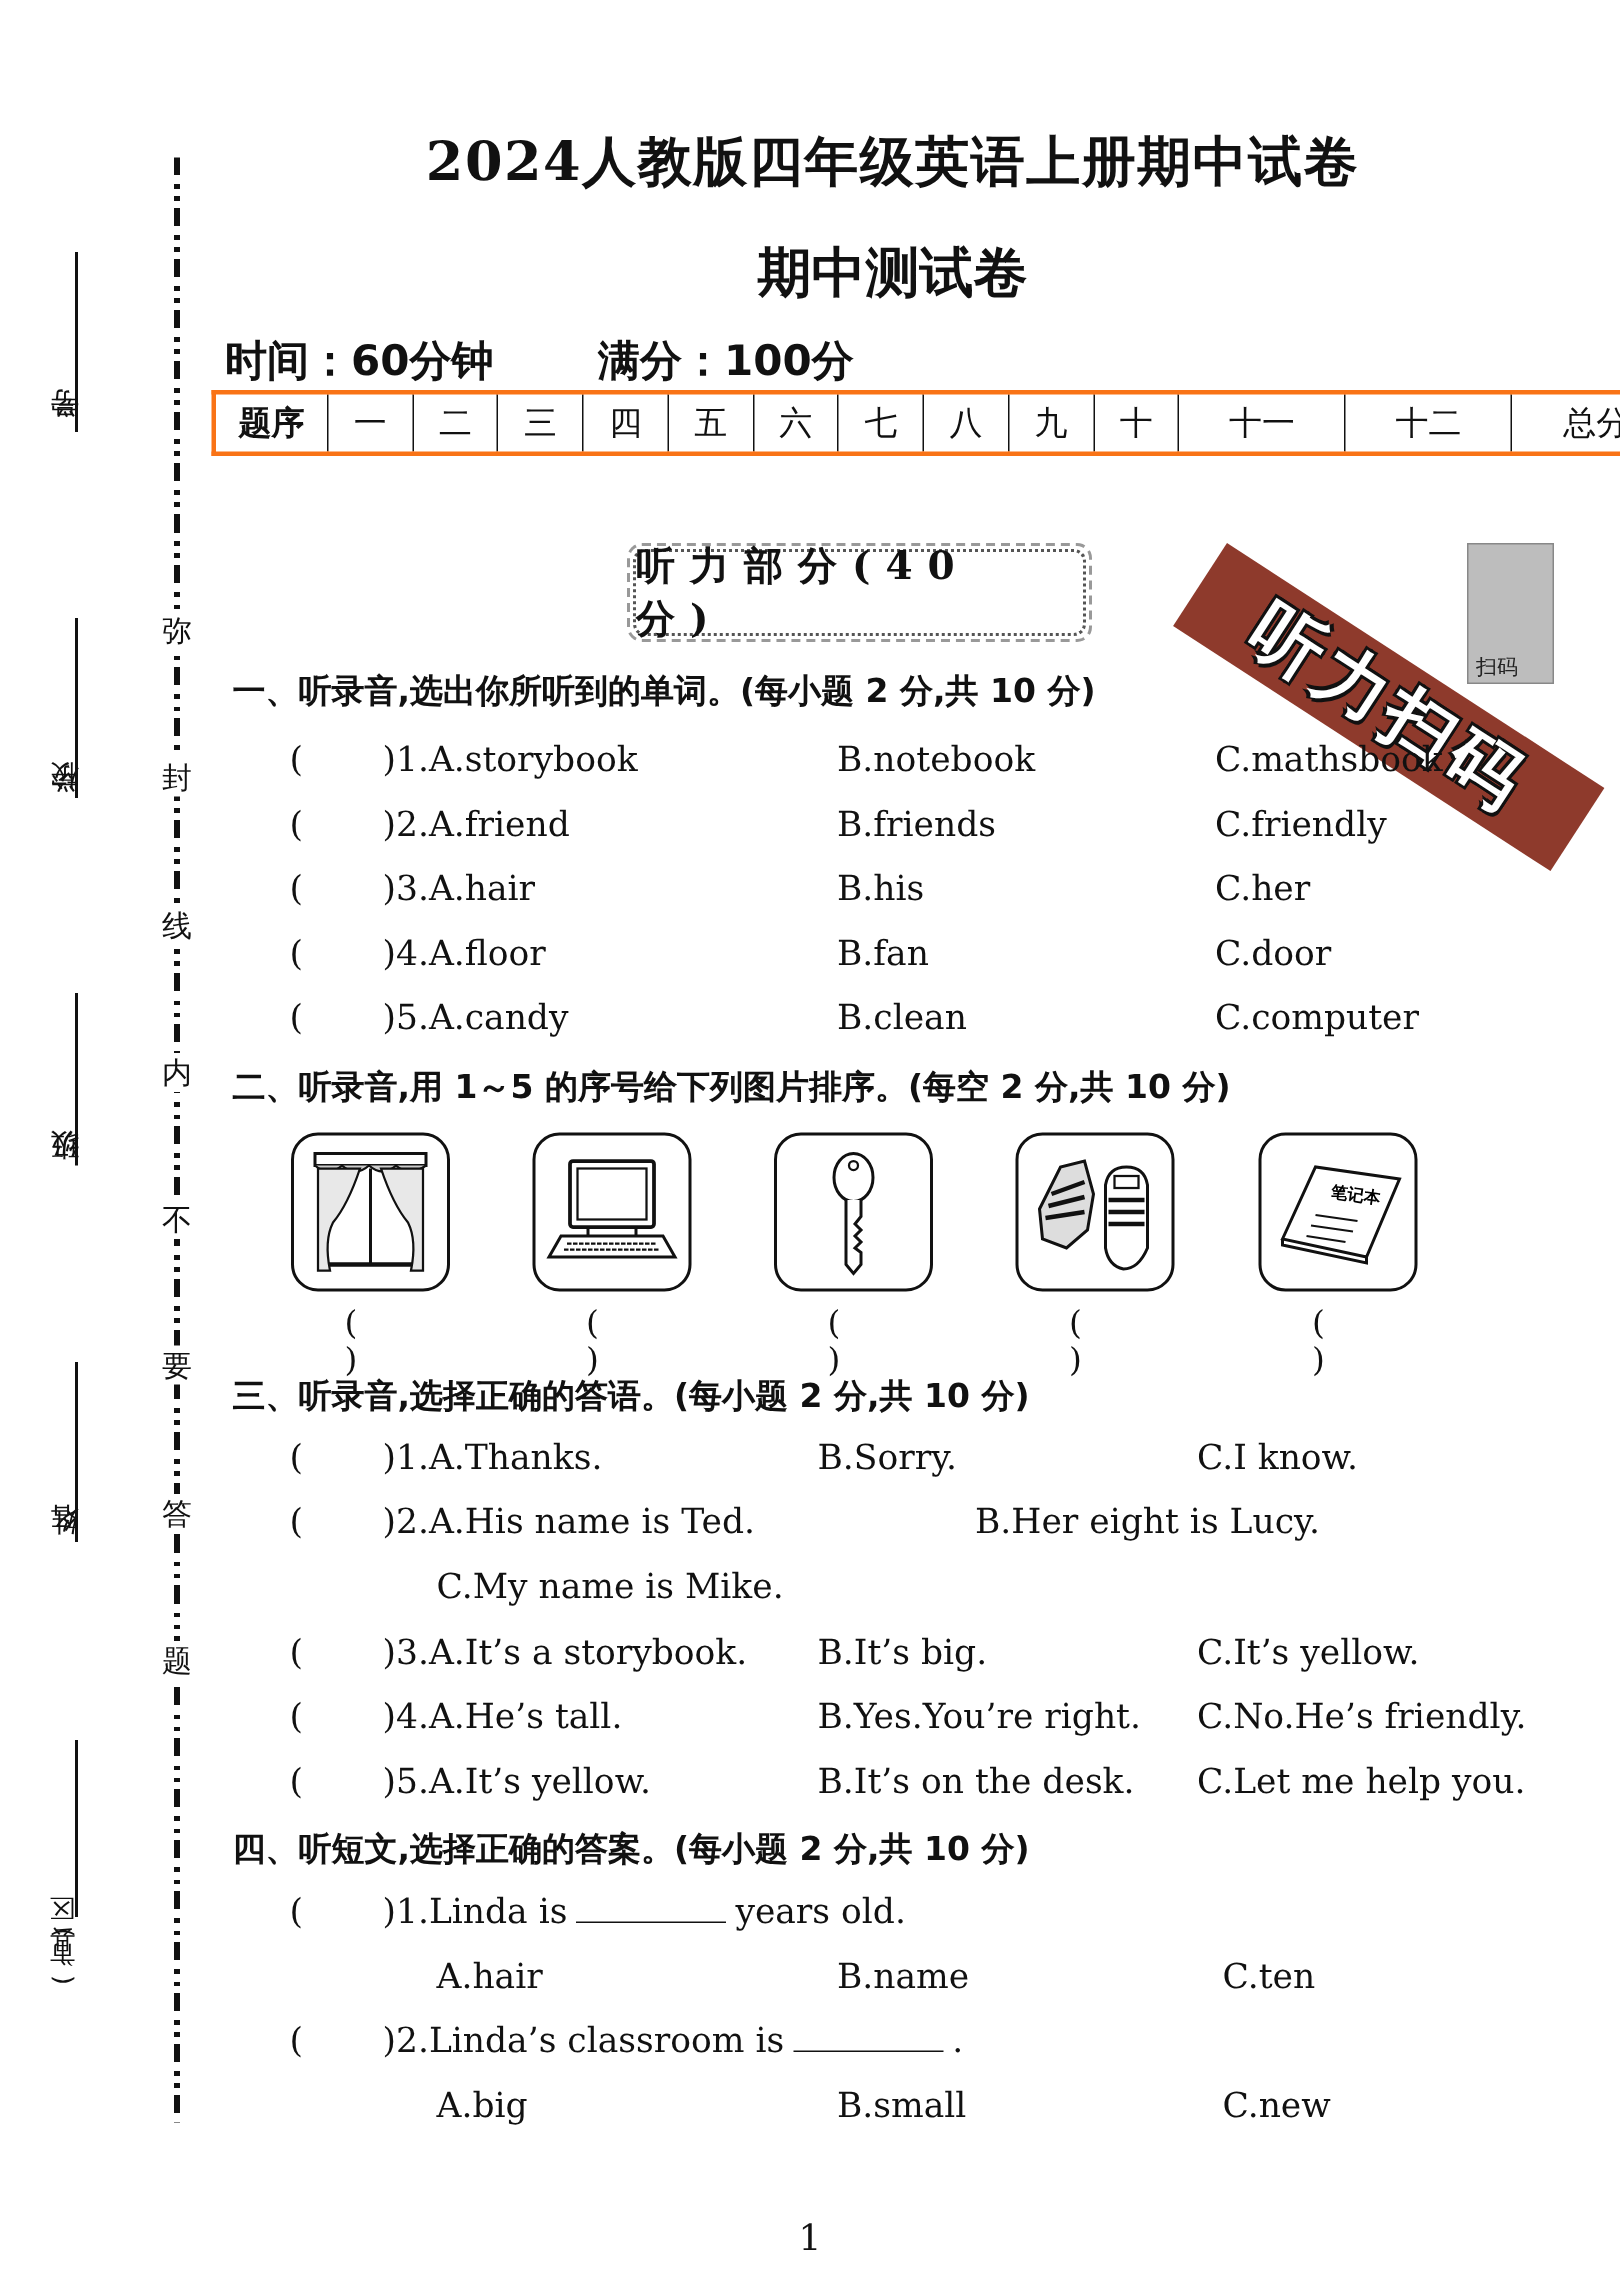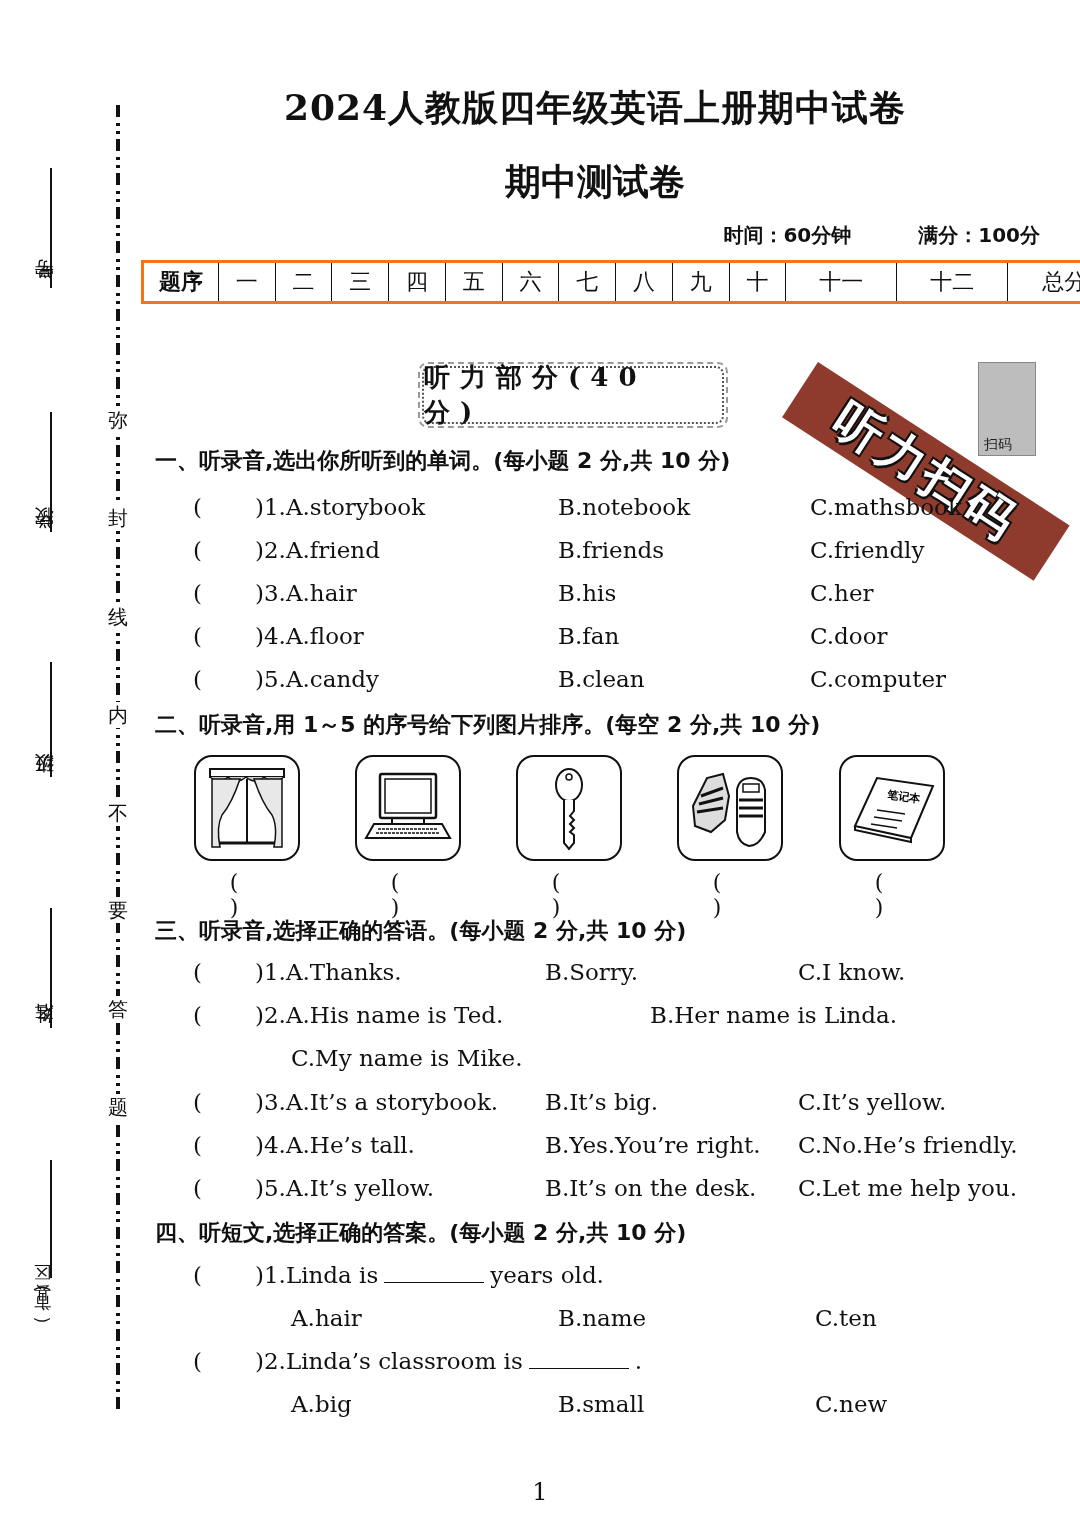--- a/index.html
+++ b/index.html
@@ -15,21 +15,21 @@
   .seal-dash { position:absolute; left:116px; top:105px; height:1310px; width:4px;
      background-image: repeating-linear-gradient(to bottom,#111 0 12px,transparent 12px 18px,#111 18px 21px,transparent 21px 26px,#111 26px 29px,transparent 29px 34px);
   }
   .seal-char { position:absolute; left:104px; width:28px; text-align:center; background:#fff;
      font-family:"DejaVu Sans", sans-serif; font-size:20px; line-height:26px; }
 
   
   .title { left:150px; width:890px; top:84px; text-align:center; font-size:36px; font-weight:bold;
            font-family:"DejaVu Serif", serif; letter-spacing:1px; }
   .subtitle { left:150px; width:890px; top:158px; text-align:center; font-size:36px; }
-  .meta { left:150px; width:890px; top:222px; text-align:right; font-size:20px; }
+  .meta { left:150px; width:890px; top:222px; text-align:left; font-size:28px; }
   .meta span + span { margin-left:60px; }
 
   
   table.score { position:absolute; left:141px; top:260px; width:982px; border-collapse:collapse;
                 border:3px solid #f97316; }
   table.score td { border:1.5px solid #111; height:38px; text-align:center;
                    font-family:"DejaVu Sans", sans-serif; font-size:22px; padding:0; }
   table.score td.head { width:74px; font-weight:bold; }
 
   
@@ -222,21 +222,21 @@
 
 <div>
   <span class="paren" style="top:959px">(</span>
   <span class="q" style="left:255px;top:959px">)1.A.Thanks.</span>
   <span class="q" style="left:545px;top:959px">B.Sorry.</span>
   <span class="q" style="left:798px;top:959px">C.I know.</span>
 </div>
 <div>
   <span class="paren" style="top:1002px">(</span>
   <span class="q" style="left:255px;top:1002px">)2.A.His name is Ted.</span>
-  <span class="q" style="left:650px;top:1002px">B.Her name is Linda.</span>
+  <span class="q" style="left:650px;top:1002px">B.Her eight is Lucy.</span>
   <span class="q" style="left:291px;top:1045px">C.My name is Mike.</span>
 </div>
 <div>
   <span class="paren" style="top:1089px">(</span>
   <span class="q" style="left:255px;top:1089px">)3.A.It’s a storybook.</span>
   <span class="q" style="left:545px;top:1089px">B.It’s big.</span>
   <span class="q" style="left:798px;top:1089px">C.It’s yellow.</span>
 </div>
 <div>
   <span class="paren" style="top:1132px">(</span>

